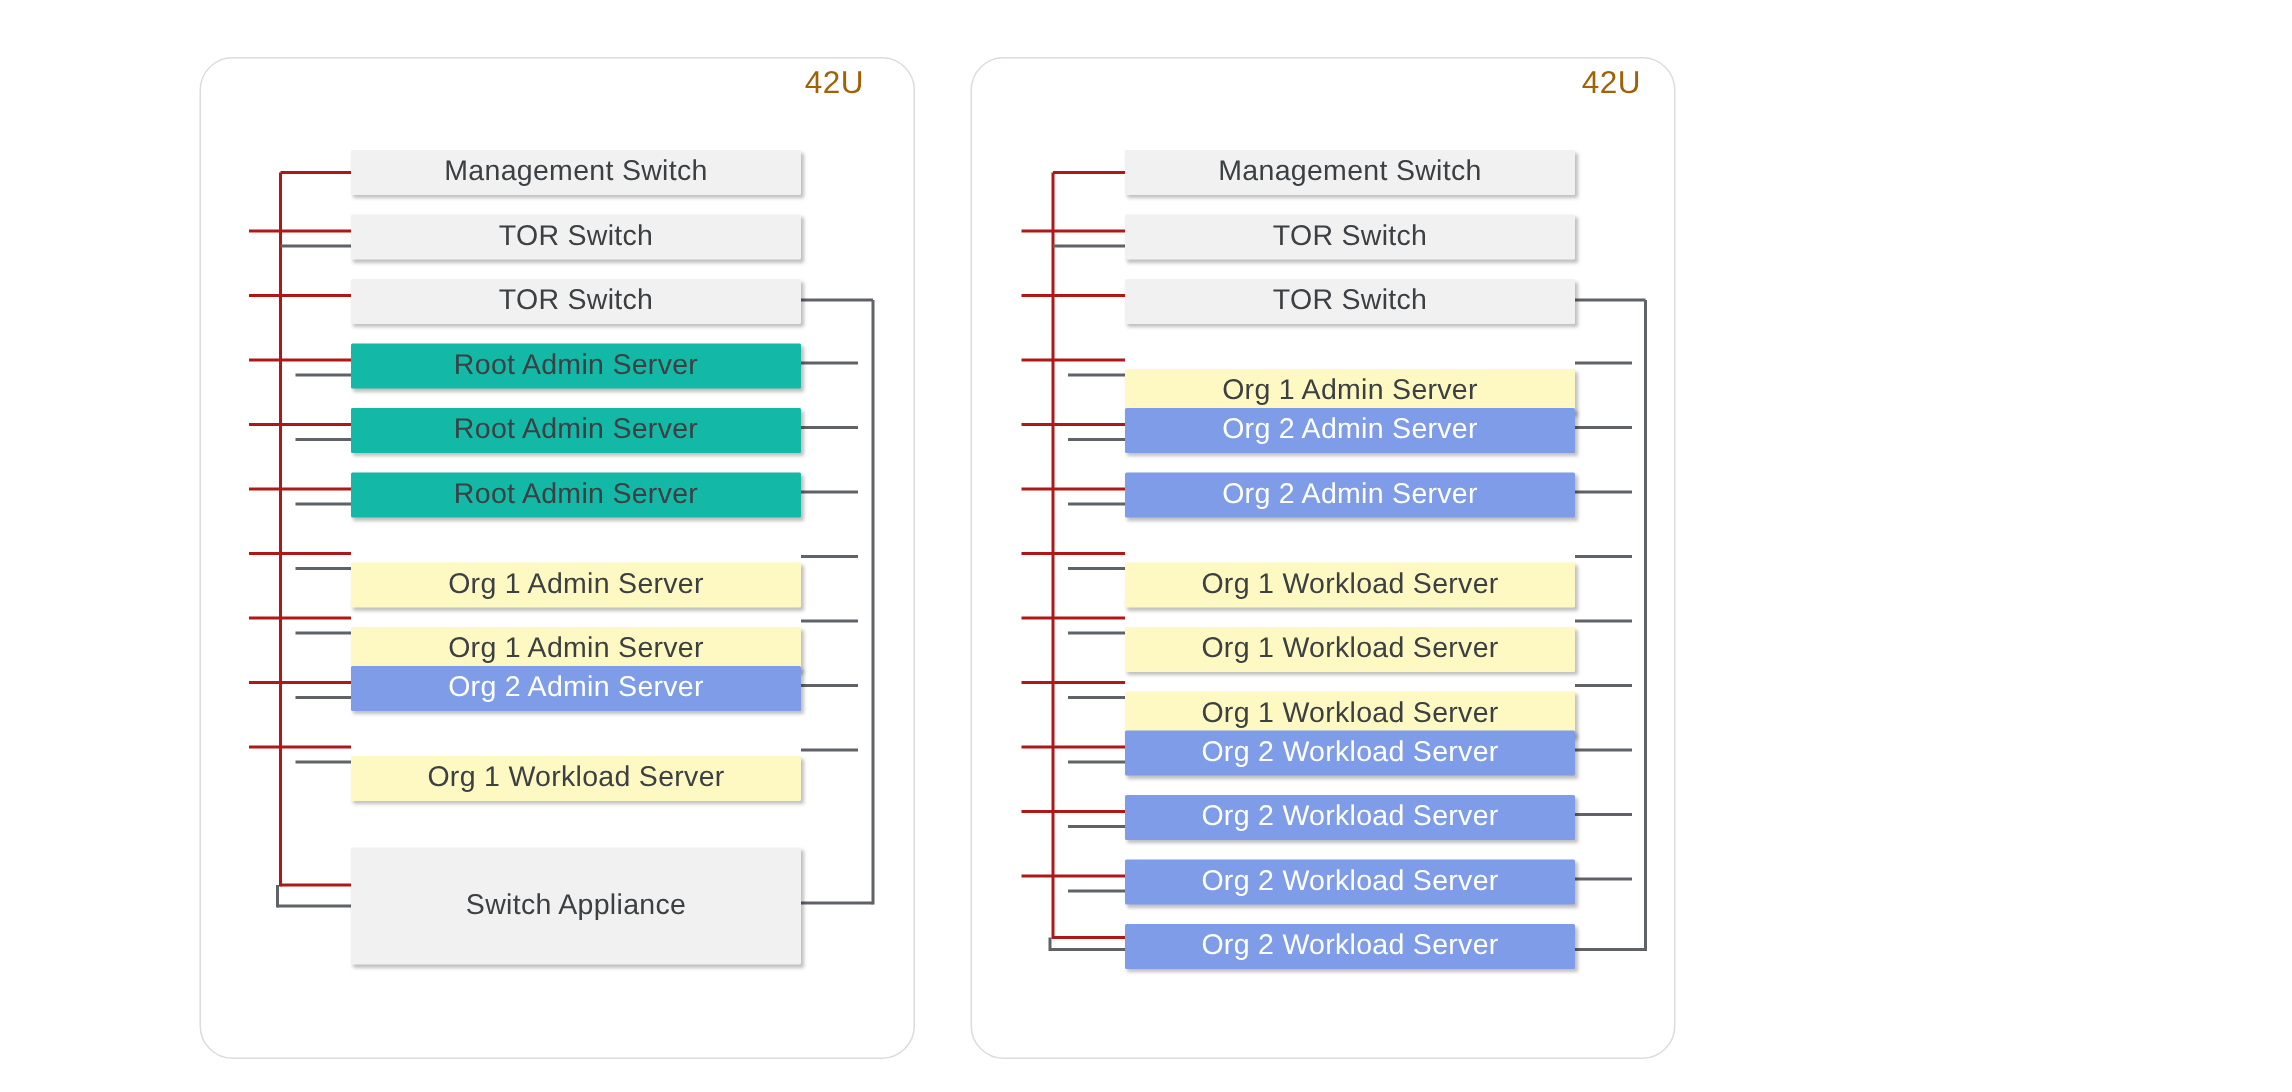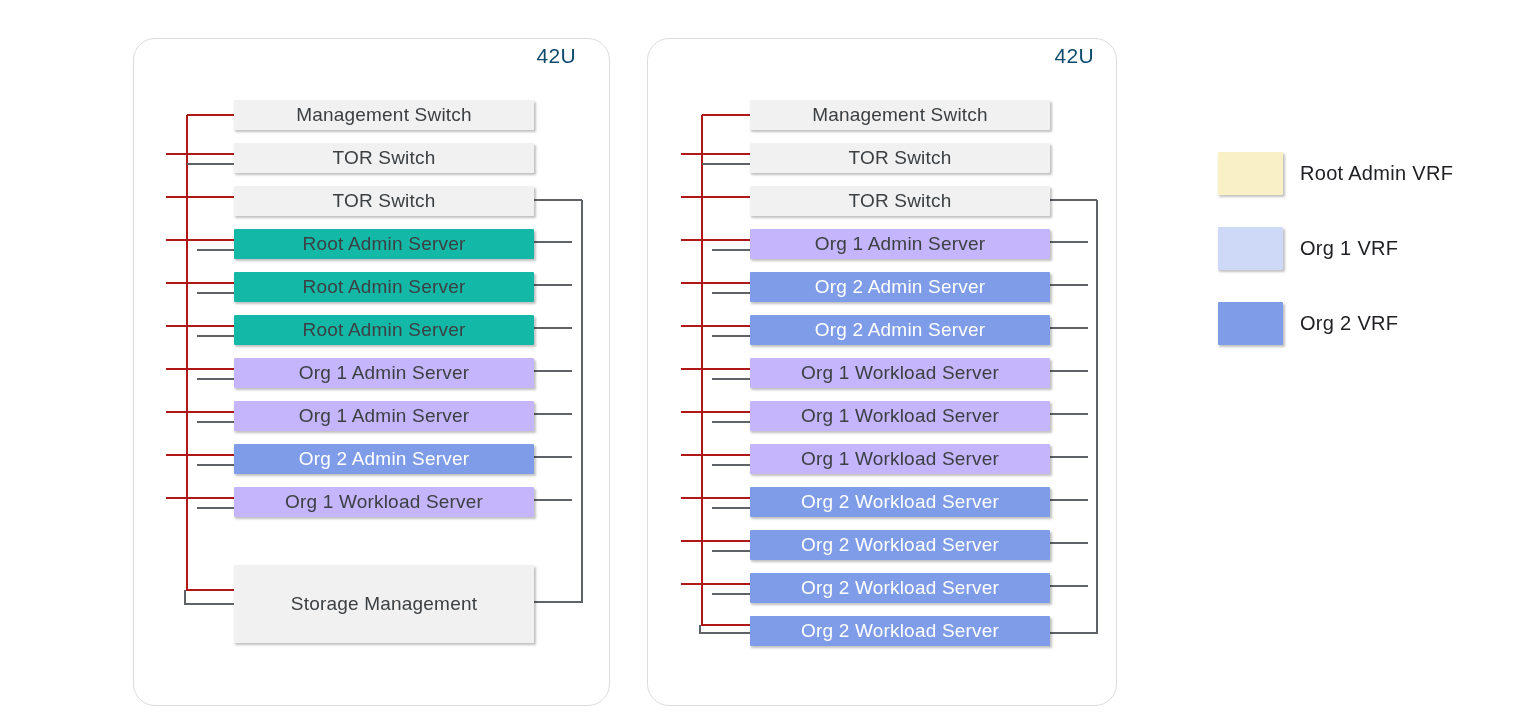--- a/index.html
+++ b/index.html
@@ -18,39 +18,39 @@
     background: #ffffff;
     box-sizing: border-box;
   }
   #rackA { left: 133px; top: 38px; width: 477px; height: 668px; }
   #rackB { left: 647px; top: 38px; width: 470px; height: 668px; }
   .cap {
     position: absolute;
     top: 5px;
     right: 33px;
     font-size: 21px;
-    color: #0c4a6e;
+    color: #a16207;
     letter-spacing: 0.3px;
   }
   #rackB .cap { right: 22px; }
   .unit {
     position: absolute;
     width: 300px;
     text-align: center;
     font-size: 19px;
     letter-spacing: 0.2px;
     color: #3c4043;
     box-shadow: 1.5px 2px 2.5px rgba(0,0,0,0.25);
     border-radius: 1px;
     white-space: nowrap;
     z-index: 3;
   }
   .u-gray      { background: #f1f1f1; }
   .u-yellow    { background: #14b8a6; }
-  .u-lightblue { background: #c4b5fd; }
+  .u-lightblue { background: #fef9c3; margin-top: 17px; }
   .u-blue      { background: #7e9ce8; color: #ffffff; }
   .cline { position: absolute; z-index: 2; }
   .legend { position: absolute; left: 1218px; top: 152px; width: 310px; height: 200px; }
   .legend-item {
     position: absolute;
     left: 0;
     display: flex;
     align-items: center;
     gap: 17px;
     height: 43px;
@@ -74,34 +74,20 @@
 <body>
 
 <div class="canvas">
   <section class="rack" id="rackA">
     <span class="cap">42U</span>
   </section>
   <section class="rack" id="rackB">
     <span class="cap">42U</span>
   </section>
 
-  <div class="legend">
-    <div class="legend-item" style="top:0px">
-      <span class="swatch" style="background: rgb(250, 240, 197);"></span>
-      <span class="legend-label">Root Admin VRF</span>
-    </div>
-    <div class="legend-item" style="top:75px">
-      <span class="swatch" style="background: rgb(205, 217, 246);"></span>
-      <span class="legend-label">Org 1 VRF</span>
-    </div>
-    <div class="legend-item" style="top:150px">
-      <span class="swatch" style="background: rgb(126, 156, 232);"></span>
-      <span class="legend-label">Org 2 VRF</span>
-    </div>
-  </div>
 <div class="cline" style="left: 186px; top: 115px; width: 2px; height: 476px; background: rgb(176, 24, 24);"></div>
     <div class="cline" style="left: 187px; top: 114px; width: 47px; height: 2px; background: rgb(176, 24, 24);"></div>
     <div class="cline" style="left: 534px; top: 199px; width: 48px; height: 2px; background: rgb(95, 99, 104);"></div>
     <div class="cline" style="left: 581px; top: 200px; width: 2px; height: 403px; background: rgb(95, 99, 104);"></div>
     <div class="cline" style="left: 534px; top: 601px; width: 48px; height: 2px; background: rgb(95, 99, 104);"></div>
     <div class="unit u-gray" style="left: 234px; top: 100px; height: 30px; line-height: 30px;">Management Switch</div>
     <div class="cline" style="left: 166px; top: 153px; width: 68px; height: 2px; background: rgb(176, 24, 24);"></div>
     <div class="cline" style="left: 187px; top: 163px; width: 47px; height: 2px; background: rgb(95, 99, 104);"></div>
     <div class="unit u-gray" style="left: 234px; top: 143px; height: 30px; line-height: 30px;">TOR Switch</div>
     <div class="cline" style="left: 166px; top: 196px; width: 68px; height: 2px; background: rgb(176, 24, 24);"></div>
@@ -130,21 +116,21 @@
     <div class="cline" style="left: 197px; top: 464px; width: 37px; height: 2px; background: rgb(95, 99, 104);"></div>
     <div class="cline" style="left: 534px; top: 456px; width: 38px; height: 2px; background: rgb(95, 99, 104);"></div>
     <div class="unit u-blue" style="left: 234px; top: 444px; height: 30px; line-height: 30px;">Org 2 Admin Server</div>
     <div class="cline" style="left: 166px; top: 497px; width: 68px; height: 2px; background: rgb(176, 24, 24);"></div>
     <div class="cline" style="left: 197px; top: 507px; width: 37px; height: 2px; background: rgb(95, 99, 104);"></div>
     <div class="cline" style="left: 534px; top: 499px; width: 38px; height: 2px; background: rgb(95, 99, 104);"></div>
     <div class="unit u-lightblue" style="left: 234px; top: 487px; height: 30px; line-height: 30px;">Org 1 Workload Server</div>
     <div class="cline" style="left: 187px; top: 589px; width: 47px; height: 2px; background: rgb(176, 24, 24);"></div>
     <div class="cline" style="left: 184px; top: 590px; width: 2px; height: 15px; background: rgb(95, 99, 104);"></div>
     <div class="cline" style="left: 185px; top: 603px; width: 49px; height: 2px; background: rgb(95, 99, 104);"></div>
-    <div class="unit u-gray" style="left: 234px; top: 565px; height: 78px; line-height: 78px;">Storage Management</div>
+    <div class="unit u-gray" style="left: 234px; top: 565px; height: 78px; line-height: 78px;">Switch Appliance</div>
     <div class="cline" style="left: 701px; top: 115px; width: 2px; height: 511px; background: rgb(176, 24, 24);"></div>
     <div class="cline" style="left: 702px; top: 114px; width: 48px; height: 2px; background: rgb(176, 24, 24);"></div>
     <div class="cline" style="left: 1050px; top: 199px; width: 47px; height: 2px; background: rgb(95, 99, 104);"></div>
     <div class="cline" style="left: 1096px; top: 200px; width: 2px; height: 434px; background: rgb(95, 99, 104);"></div>
     <div class="cline" style="left: 1050px; top: 632px; width: 47px; height: 2px; background: rgb(95, 99, 104);"></div>
     <div class="unit u-gray" style="left: 750px; top: 100px; height: 30px; line-height: 30px;">Management Switch</div>
     <div class="cline" style="left: 681px; top: 153px; width: 69px; height: 2px; background: rgb(176, 24, 24);"></div>
     <div class="cline" style="left: 702px; top: 163px; width: 48px; height: 2px; background: rgb(95, 99, 104);"></div>
     <div class="unit u-gray" style="left: 750px; top: 143px; height: 30px; line-height: 30px;">TOR Switch</div>
     <div class="cline" style="left: 681px; top: 196px; width: 69px; height: 2px; background: rgb(176, 24, 24);"></div>

